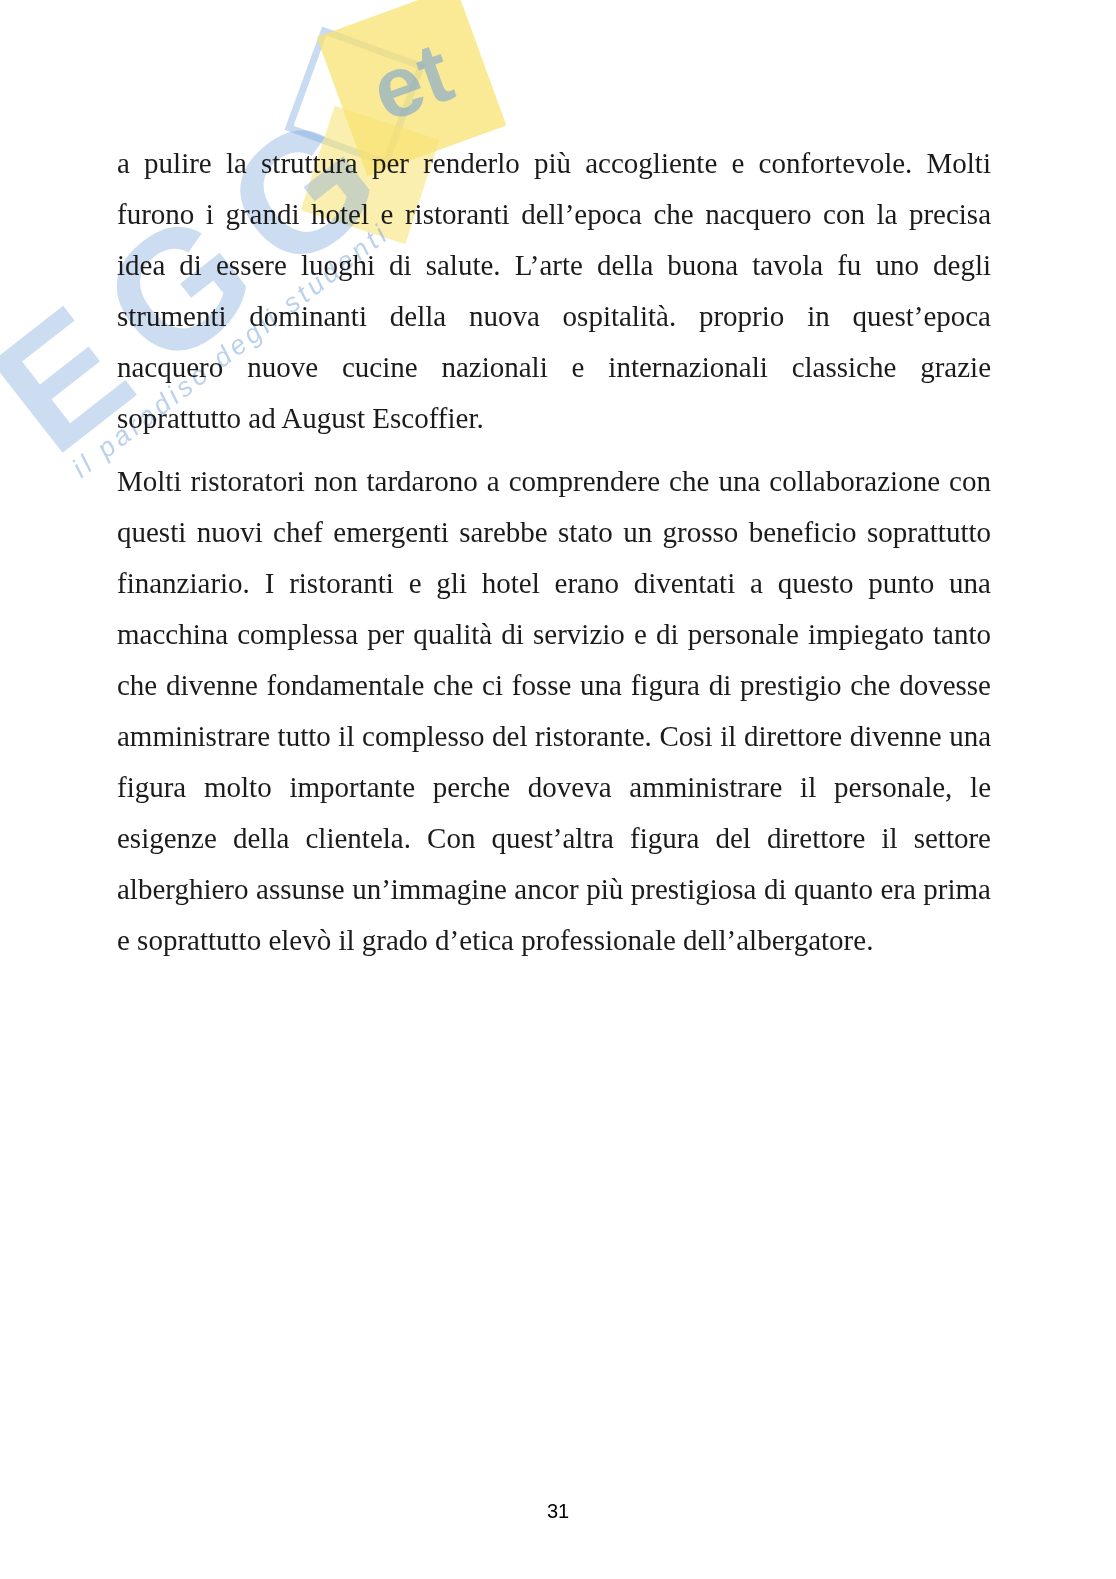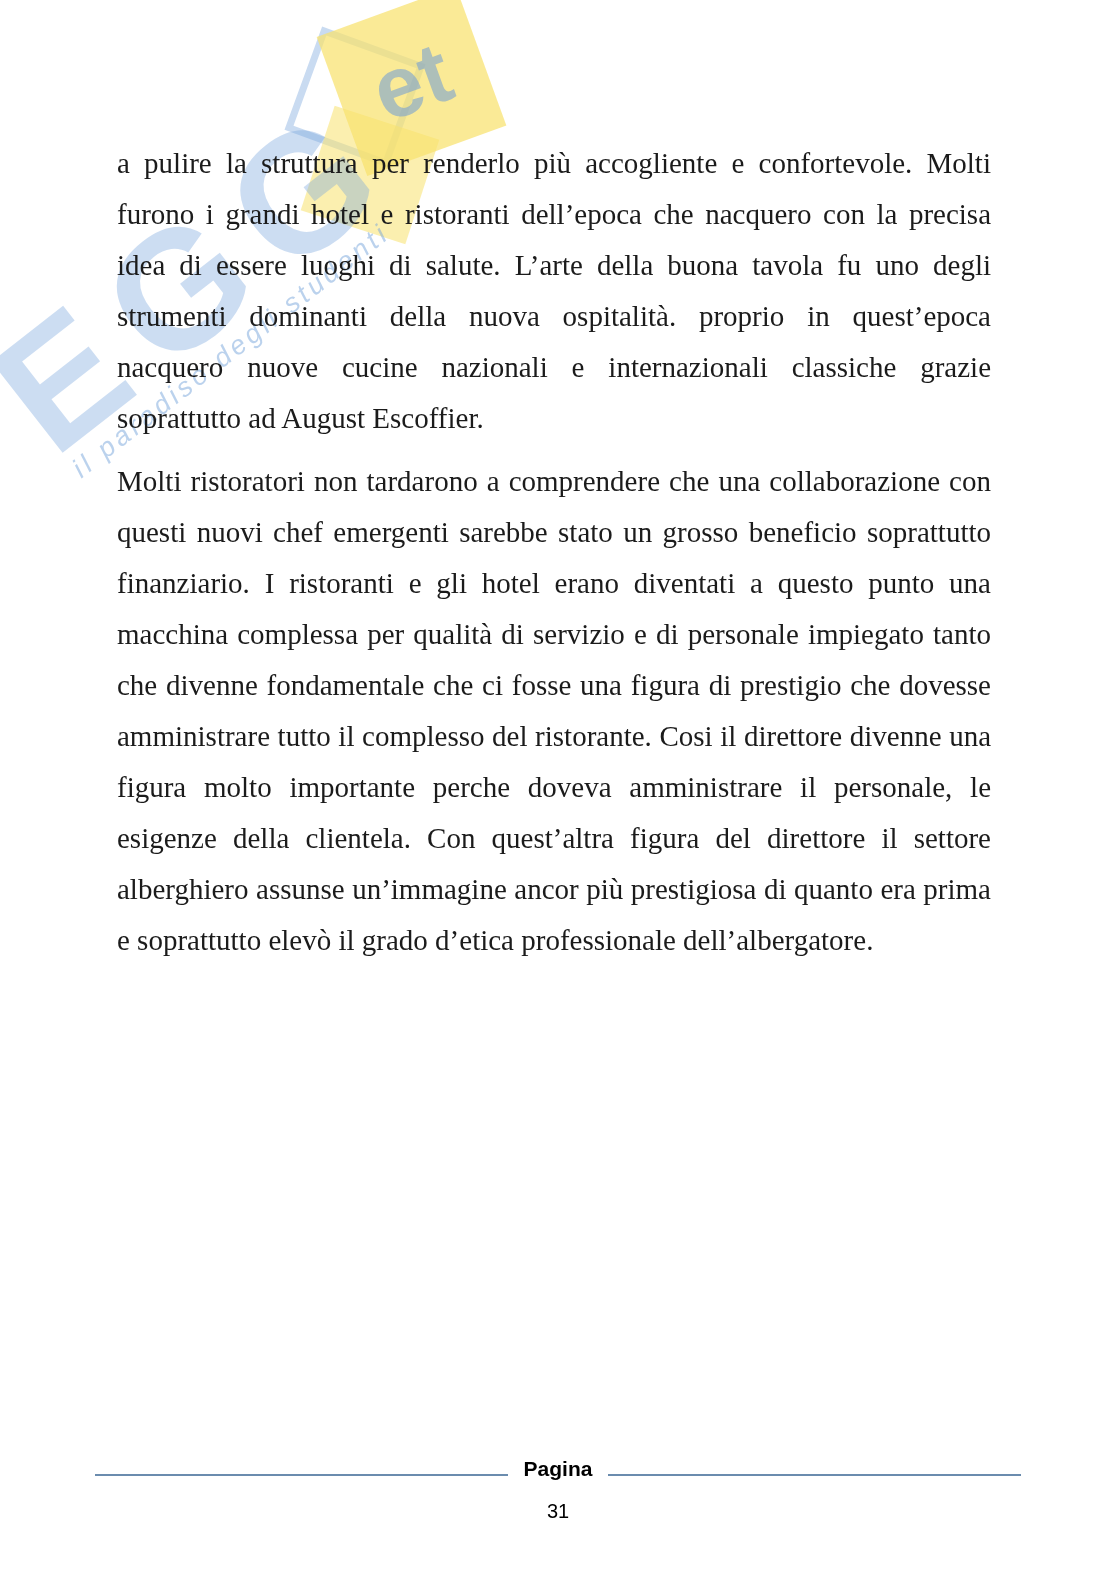--- a/index.html
+++ b/index.html
@@ -152,21 +152,16 @@
       <div class="wm-tagline">il paradiso degli studenti</div>
     </div>
   </div>
 
   <div class="content">
     <p>a pulire la struttura per renderlo più accogliente e confortevole. Molti furono i grandi hotel e ristoranti  dell’epoca che nacquero con la precisa idea  di essere luoghi di salute. L’arte della buona tavola fu uno degli strumenti dominanti della nuova ospitalità. proprio in quest’epoca nacquero nuove cucine nazionali e internazionali classiche grazie soprattutto ad August Escoffier.</p>
     <p>Molti ristoratori  non tardarono a comprendere che una collaborazione con questi nuovi chef emergenti sarebbe stato un grosso beneficio soprattutto finanziario. I ristoranti e gli hotel erano diventati a questo punto una macchina complessa per qualità di servizio e di personale impiegato  tanto che divenne fondamentale che ci fosse una figura di prestigio che dovesse amministrare tutto il complesso del ristorante. Cosi il direttore divenne una figura  molto importante perche doveva amministrare il personale, le esigenze della clientela. Con quest’altra figura del direttore il settore alberghiero assunse un’immagine ancor più prestigiosa di quanto era prima e soprattutto elevò il grado d’etica professionale dell’albergatore.</p>
   </div>
 
   <div class="footer">
-    <div class="footer-row">
-      <div class="footer-line"></div>
-      <div class="footer-label">Pagina</div>
-      <div class="footer-line"></div>
-    </div>
     <div class="footer-number">31</div>
   </div>
 
 </div>
 
 </body></html>

